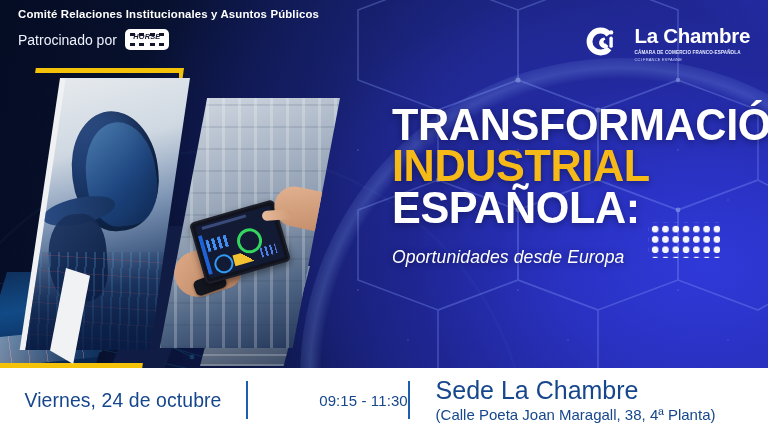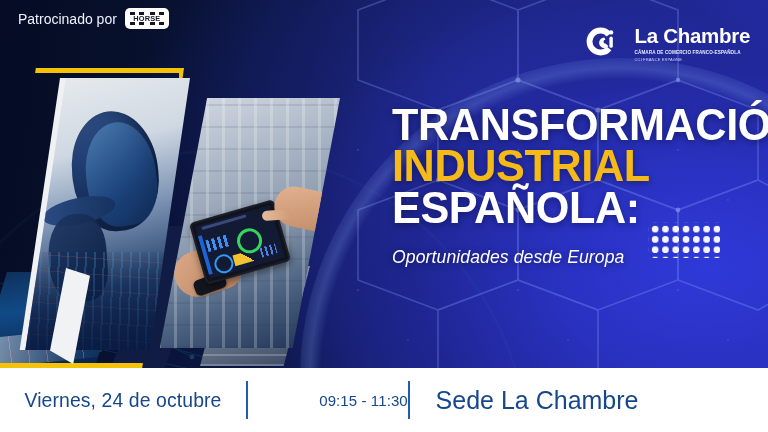--- a/index.html
+++ b/index.html
@@ -65,21 +65,21 @@
   .committee{
     color:#ffffff;font-size:11.4px;font-weight:bold;letter-spacing:.15px;
     margin:0 0 9px 0;white-space:nowrap;
   }
   .sponsor-row{display:flex;align-items:center;gap:8px;}
   .sponsor-label{color:#eef2ff;font-size:14px;font-weight:400;white-space:nowrap;}
   .horse-logo{
     width:44px;height:21px;background:#ffffff;border-radius:5px;
     display:flex;align-items:center;justify-content:center;position:relative;
   }
-  .horse-inner{position:relative;width:34px;height:13px;display:flex;align-items:center;justify-content:center;}
+  .horse-inner{position:relative;width:34px;height:13px;display:flex;align-items:flex-start;justify-content:center;font-style:italic;}
   .horse-text{
     font-family:"Liberation Sans", sans-serif;
     font-size:7.4px;font-weight:bold;color:#15162b;letter-spacing:.2px;line-height:1;z-index:2;
   }
   .horse-blocks{position:absolute;inset:0;z-index:1;}
   .hb{position:absolute;background:#15162b;width:5px;height:2.6px;}
 
   
   .chambre{
     position:absolute;right:18px;top:24px;z-index:20;
@@ -327,20 +327,21 @@
         <circle cx="390" cy="110" r="2.2"></circle>
           <circle cx="230" cy="240" r="2.4"></circle>
         <circle cx="150" cy="210" r="2.2"></circle>
           <circle cx="390" cy="240" r="2.4"></circle>
       </g>
     </svg>
   </div>
   <div class="nebula"></div>
 
   <div class="header">
+    <div class="committee">Comité Relaciones Institucionales y Asuntos Públicos</div>
     <div class="sponsor-row">
       <span class="sponsor-label">Patrocinado por</span>
       <span class="horse-logo">
         <span class="horse-inner">
           <span class="horse-blocks">
             <i class="hb" style="left:0;top:0;"></i>
             <i class="hb" style="left:0;bottom:0;"></i>
             <i class="hb" style="left:9px;top:0;"></i>
             <i class="hb" style="left:9px;bottom:0;"></i>
             <i class="hb" style="right:0;top:0;"></i>
@@ -422,16 +423,17 @@
     <div class="subtitle">Oportunidades desde Europa</div>
   </div>
 
   <div class="footer">
     <div class="f-date">Viernes, 24 de octubre</div>
     <div class="f-sep"></div>
     <div class="f-time">09:15 - 11:30</div>
     <div class="f-sep"></div>
     <div class="f-place">
       <span class="f-venue">Sede La Chambre</span>
+      <span class="f-addr">(Calle Poeta Joan Maragall, 38, 4ª Planta)</span>
     </div>
   </div>
 
 </div>
 
 </body></html>

